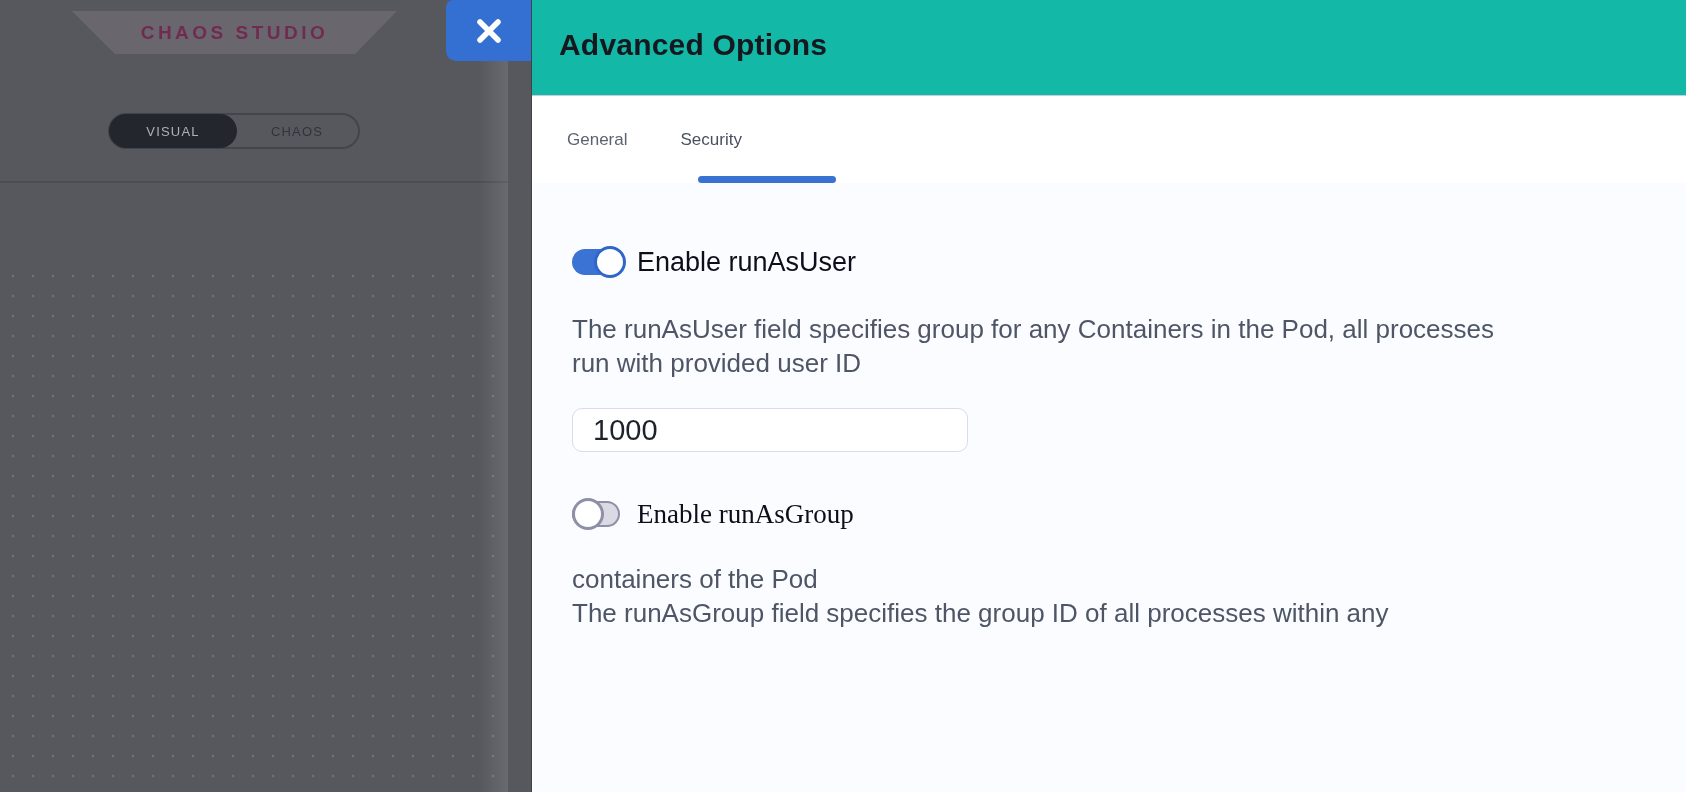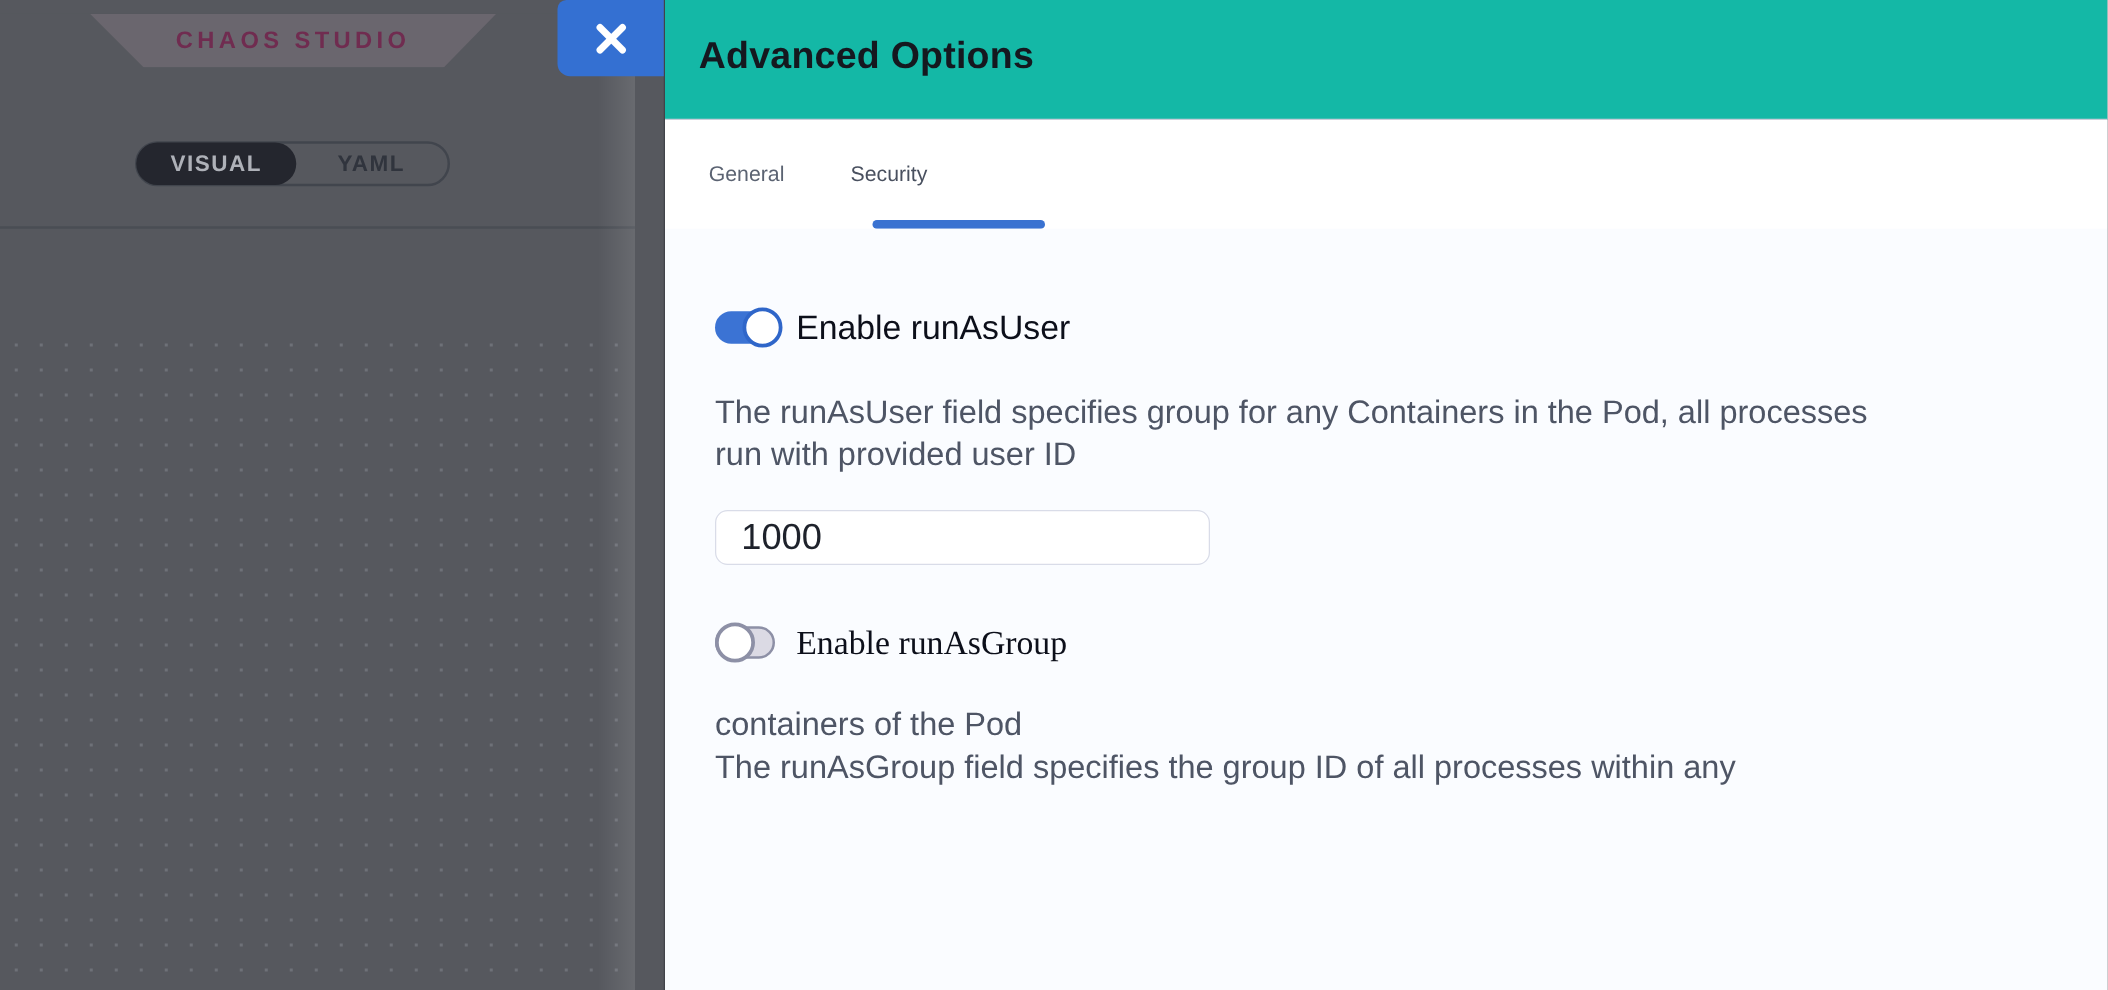--- a/index.html
+++ b/index.html
@@ -10,21 +10,21 @@
   .canvas-dim { position:absolute; left:0; top:0; width:508px; height:792px; background:#56585e; overflow:hidden;margin-top:11px; }
   .canvas-dim::after { content:""; position:absolute; right:0; top:0; bottom:0; width:30px;
       background:linear-gradient(to right, rgba(255,255,255,0), rgba(255,255,255,0.11)); }
   .studio-banner { position:absolute; left:72px; top:0; width:325px; height:43px; background:#6a666e;
       clip-path:polygon(0 0, 100% 0, calc(100% - 42px) 100%, 43px 100%);
       display:flex; align-items:center; justify-content:center;
       color:#702c50; font-size:19px; font-weight:700; letter-spacing:3.5px; }
   .view-toggle { position:absolute; left:108px; top:102px; width:252px; height:36px;
       border:2px solid #41454d; border-radius:19px; display:flex; align-items:stretch; }
   .view-toggle .seg { display:flex; align-items:center; justify-content:center;
-      font-size:18px; font-weight:700; letter-spacing:1.2px; cursor:pointer; }
+      font-size:13px; font-weight:400; letter-spacing:1.2px; cursor:pointer; }
   .view-toggle .seg.active { flex:0 0 128px; background:#24262e; border-radius:17px; color:#aeb1b8; margin:-1px; height:34px; }
   .view-toggle .seg.inactive { flex:1; color:#30343d; }
   .canvas-divider { position:absolute; left:0; top:170px; width:100%; height:2px; background:#4a4d54; }
   .dot-grid { position:absolute; left:0; top:250px; width:100%; bottom:0;
       background-image:radial-gradient(circle, #6e7178 1.5px, rgba(0,0,0,0) 1.6px);
       background-size:20px 20px; background-position:3px 5px; }
 
   
   .close-btn { position:absolute; left:446px; top:0; width:85px; height:61px; background:#3470d2;
       border-radius:7px 0 0 10px; display:flex; align-items:center; justify-content:center; cursor:pointer; z-index:3; }
@@ -66,21 +66,21 @@
 </style>
 </head>
 <body>
 
 <div class="canvas-dim">
   <div class="studio-banner">
     <span>CHAOS STUDIO</span>
   </div>
   <div class="view-toggle">
     <div class="seg active">VISUAL</div>
-    <div class="seg inactive">YAML</div>
+    <div class="seg inactive">CHAOS</div>
   </div>
   <div class="canvas-divider"></div>
   <div class="dot-grid"></div>
 </div>
 
 <div class="close-btn">
   <span style="display:flex;">
     <svg width="26" height="26" viewBox="0 0 26 26">
       <line x1="4" y1="4" x2="22" y2="22" stroke="#ffffff" stroke-width="5.5" stroke-linecap="round"></line>
       <line x1="22" y1="4" x2="4" y2="22" stroke="#ffffff" stroke-width="5.5" stroke-linecap="round"></line>

